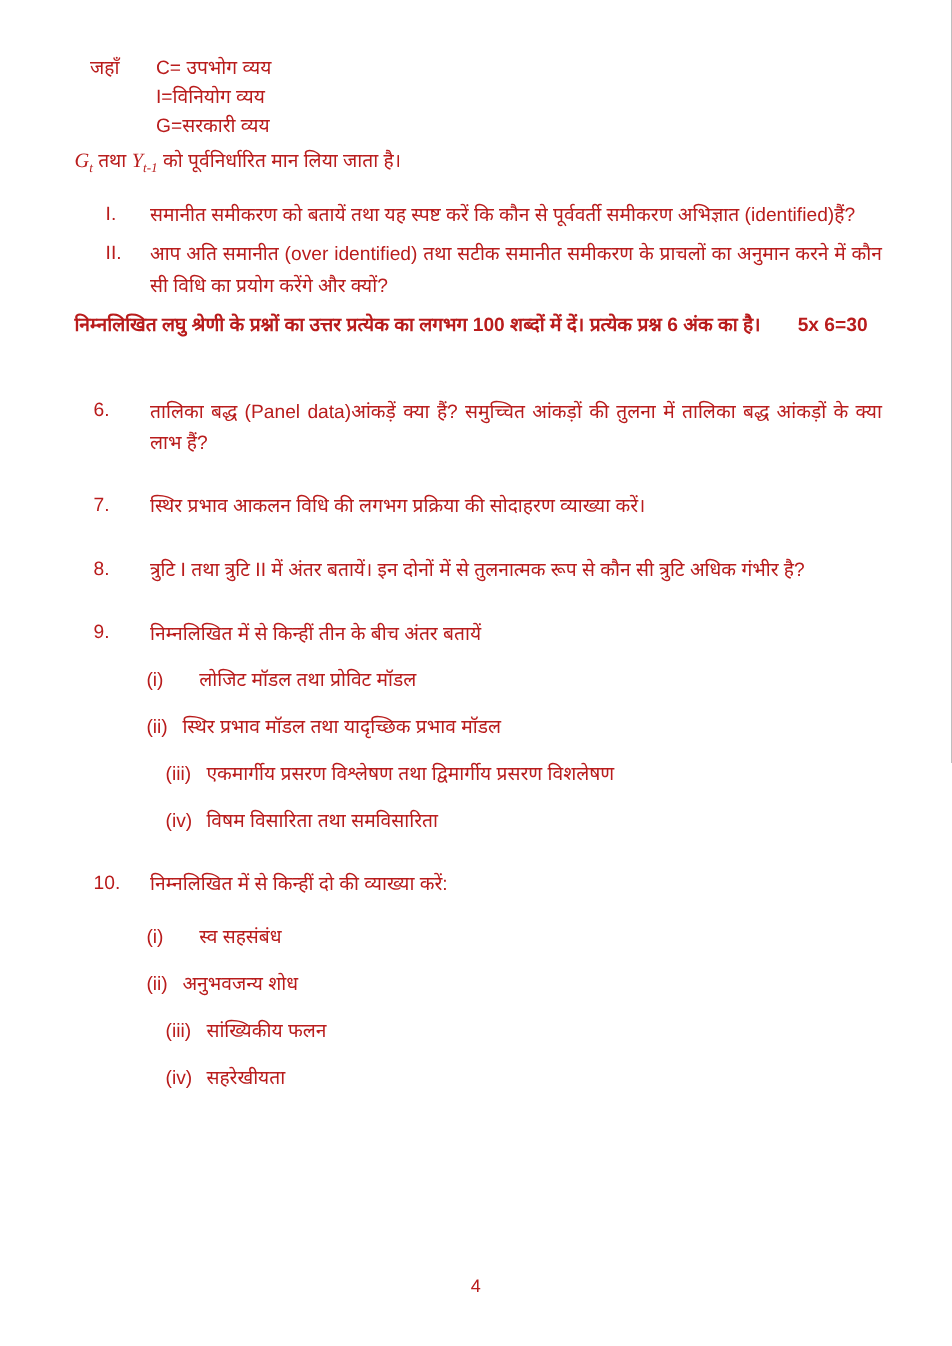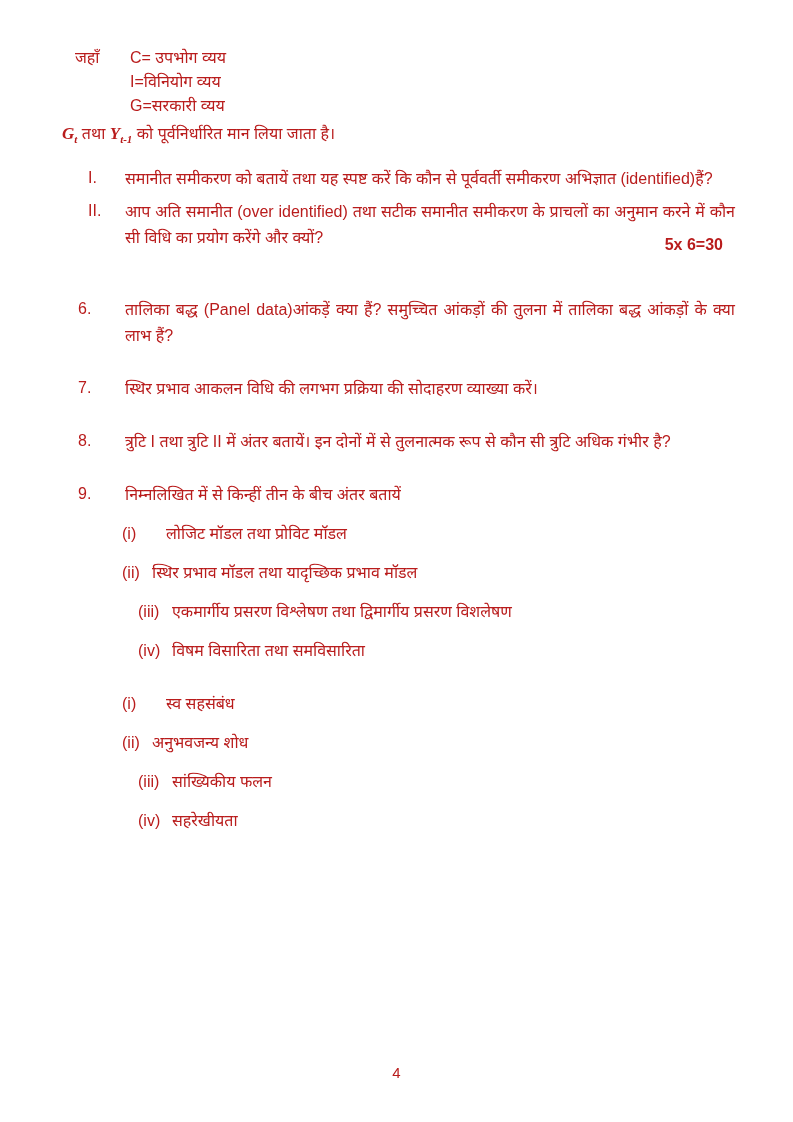--- a/index.html
+++ b/index.html
@@ -20,21 +20,21 @@
 
   
   .def-row { display: flex; line-height: 24px; }
   .where-label { display: inline-block; width: 55px; margin-left: 13px; flex: none; }
   .def-indent { margin-left: 68px; }
   .def-item { display: inline-block; }
   .predetermined { margin-top: 3px; line-height: 26px; }
   .math-var {
     font-family: "Liberation Serif", "DejaVu Serif", serif;
     font-style: italic;
-    font-weight: bold;
+    font-weight: normal;
     font-size: 17px;
   }
   .math-var sub { font-size: 11px; font-style: italic; }
 
   
   .roman-list { margin-top: 14px; }
   .roman-item { display: flex; margin-bottom: 7px; }
   .roman-num { flex: none; width: 37px; margin-left: 26px; }
   .roman-text { flex: 1; text-align: justify; line-height: 26px; }
 
@@ -113,20 +113,21 @@
       <span class="roman-text">समानीत समीकरण को बतायें तथा यह स्पष्ट करें कि कौन से पूर्ववर्ती समीकरण अभिज्ञात (identified)हैं?</span>
     </div>
     <div class="roman-item">
       <span class="roman-num">II.</span>
       <span class="roman-text">आप अति समानीत (over identified) तथा सटीक समानीत समीकरण के प्राचलों का अनुमान करने में कौन सी विधि का प्रयोग करेंगे और क्यों?</span>
     </div>
   </section>
 
 
   <div class="instructions">
+    <span>निम्नलिखित लघु श्रेणी के प्रश्नों का उत्तर प्रत्येक का लगभग 100 शब्दों में दें। प्रत्येक प्रश्न 6 अंक का है।</span>
     <span class="marks">5x 6=30</span>
   </div>
 
   <section class="questions">
 
     <div class="q-block">
       <div class="q-row">
         <span class="q-num">6.</span>
         <div class="q-text">तालिका बद्ध (Panel data)आंकड़ें क्या हैं? समुच्चित आंकड़ों की तुलना में तालिका बद्ध आंकड़ों के क्या लाभ हैं?</div>
       </div>
@@ -163,20 +164,24 @@
         <span class="sub-marker">(iii)</span>
         <span class="sub-text">एकमार्गीय प्रसरण विश्लेषण तथा द्विमार्गीय प्रसरण विशलेषण</span>
       </div>
       <div class="sub-row deep">
         <span class="sub-marker">(iv)</span>
         <span class="sub-text">विषम विसारिता तथा समविसारिता</span>
       </div>
     </div>
 
     <div class="q-block">
+      <div class="q-row">
+        <span class="q-num">10.</span>
+        <div class="q-text">निम्नलिखित में से किन्हीं दो की व्याख्या करें:</div>
+      </div>
       <div class="sub-row" style="margin-top:18px;">
         <span class="sub-marker wide">(i)</span>
         <span class="sub-text">स्व सहसंबंध</span>
       </div>
       <div class="sub-row">
         <span class="sub-marker">(ii)</span>
         <span class="sub-text">अनुभवजन्य शोध</span>
       </div>
       <div class="sub-row deep">
         <span class="sub-marker">(iii)</span>

